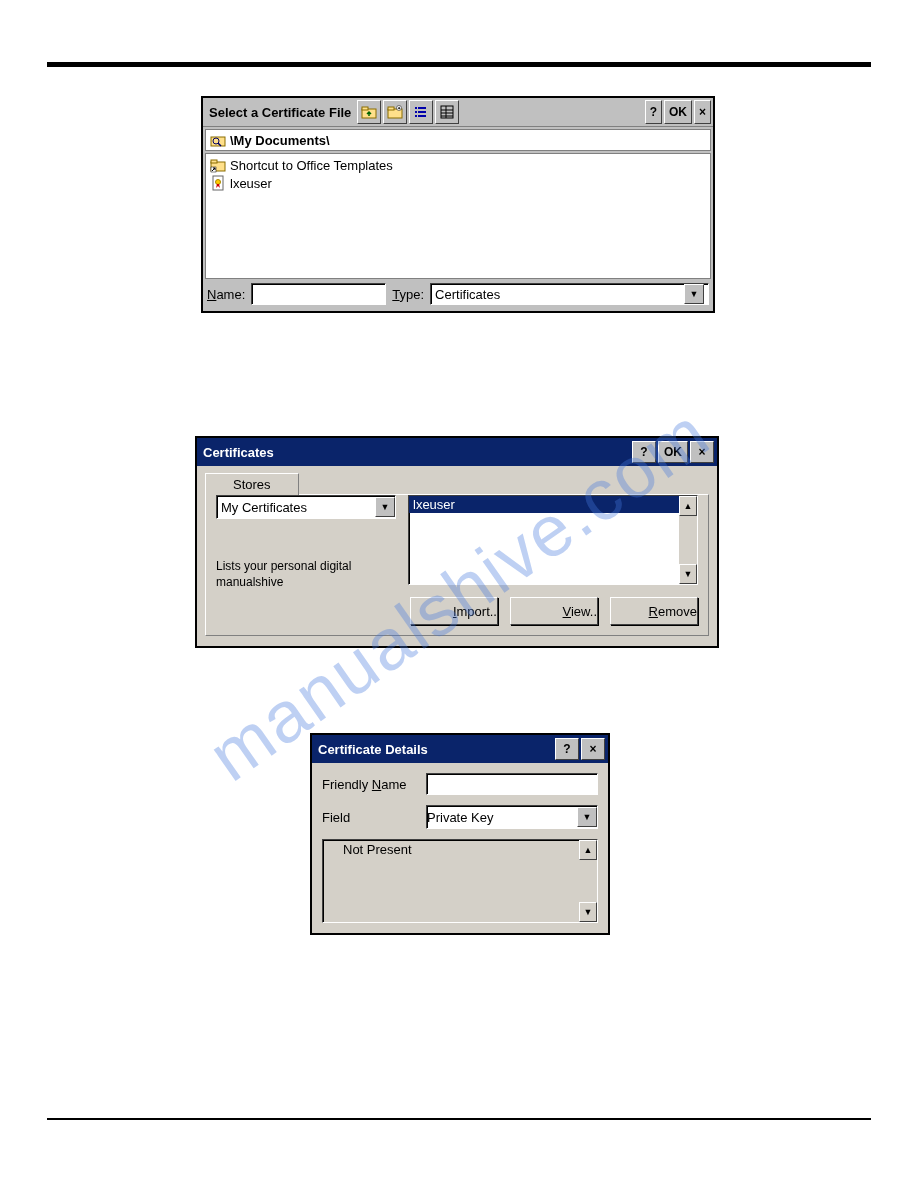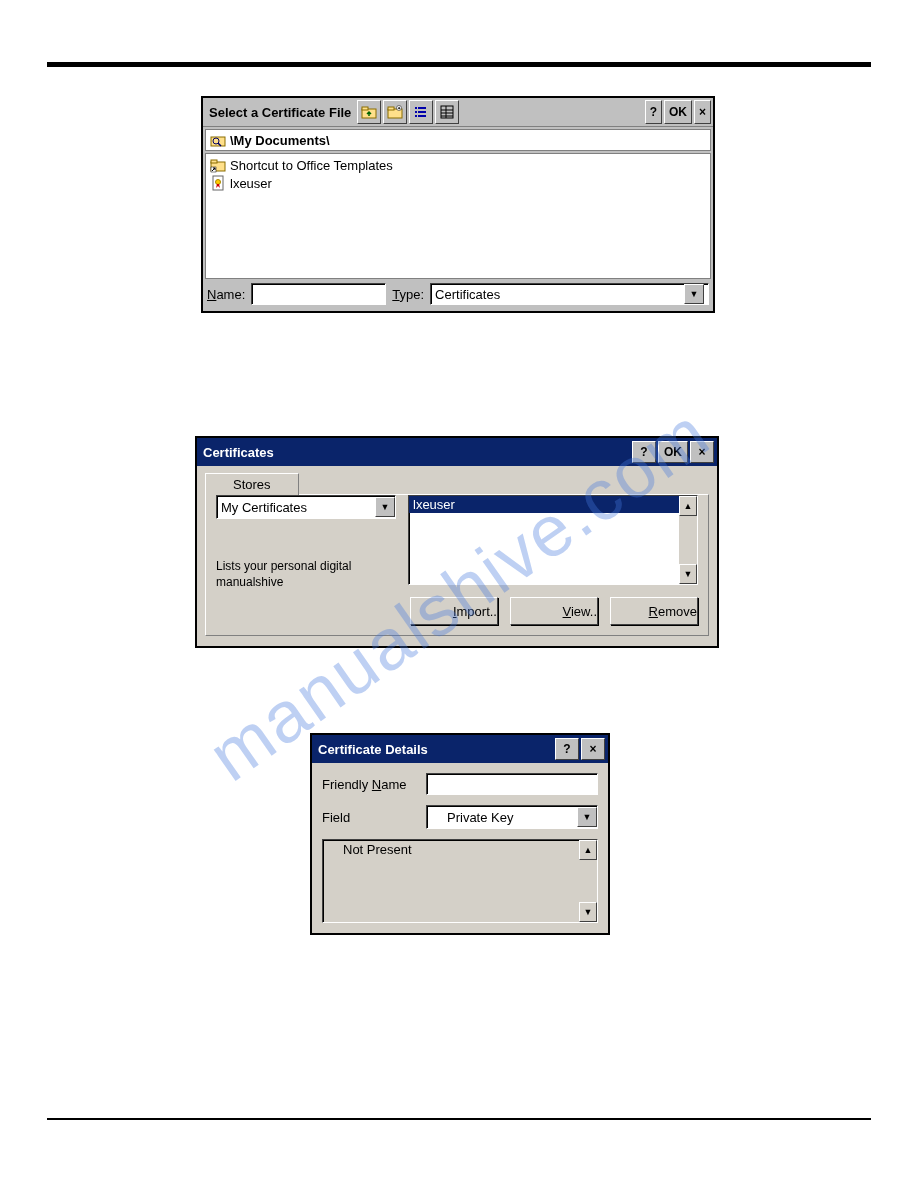--- a/index.html
+++ b/index.html
@@ -285,21 +285,21 @@
   }
   .form-select {
     flex:1;
     display:flex;
     background:#fff;
     border:1px solid #404040;
     border-right-color:#fff; border-bottom-color:#fff;
     box-shadow: inset 1px 1px 0 #000;
     height:22px;
     align-items:center;
-    padding-left:20px;
+    padding-left:0;
   }
   .form-select .txt { flex:1; }
   .textarea {
     display:flex;
     border:1px solid #404040;
     border-right-color:#fff; border-bottom-color:#fff;
     box-shadow: inset 1px 1px 0 #000;
     background:#d4d0c8;
     height:82px;
   }

